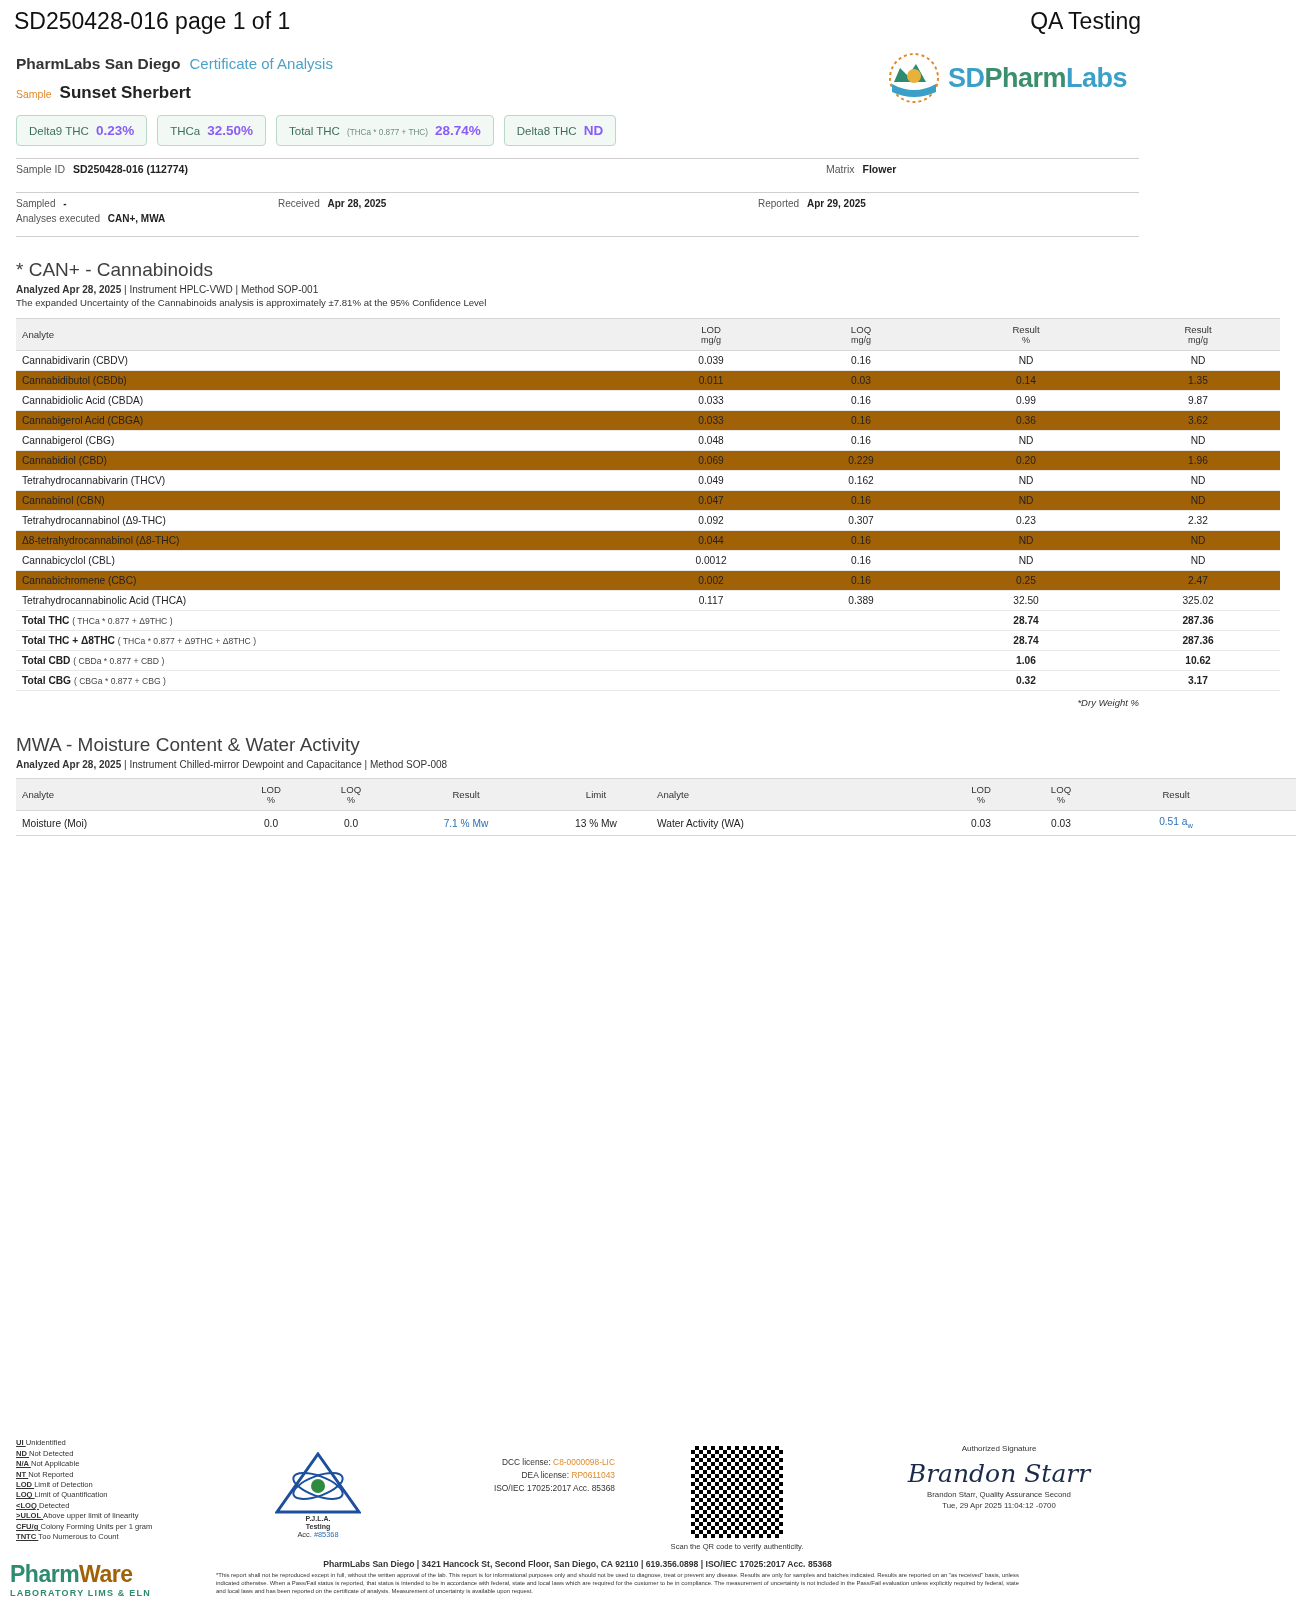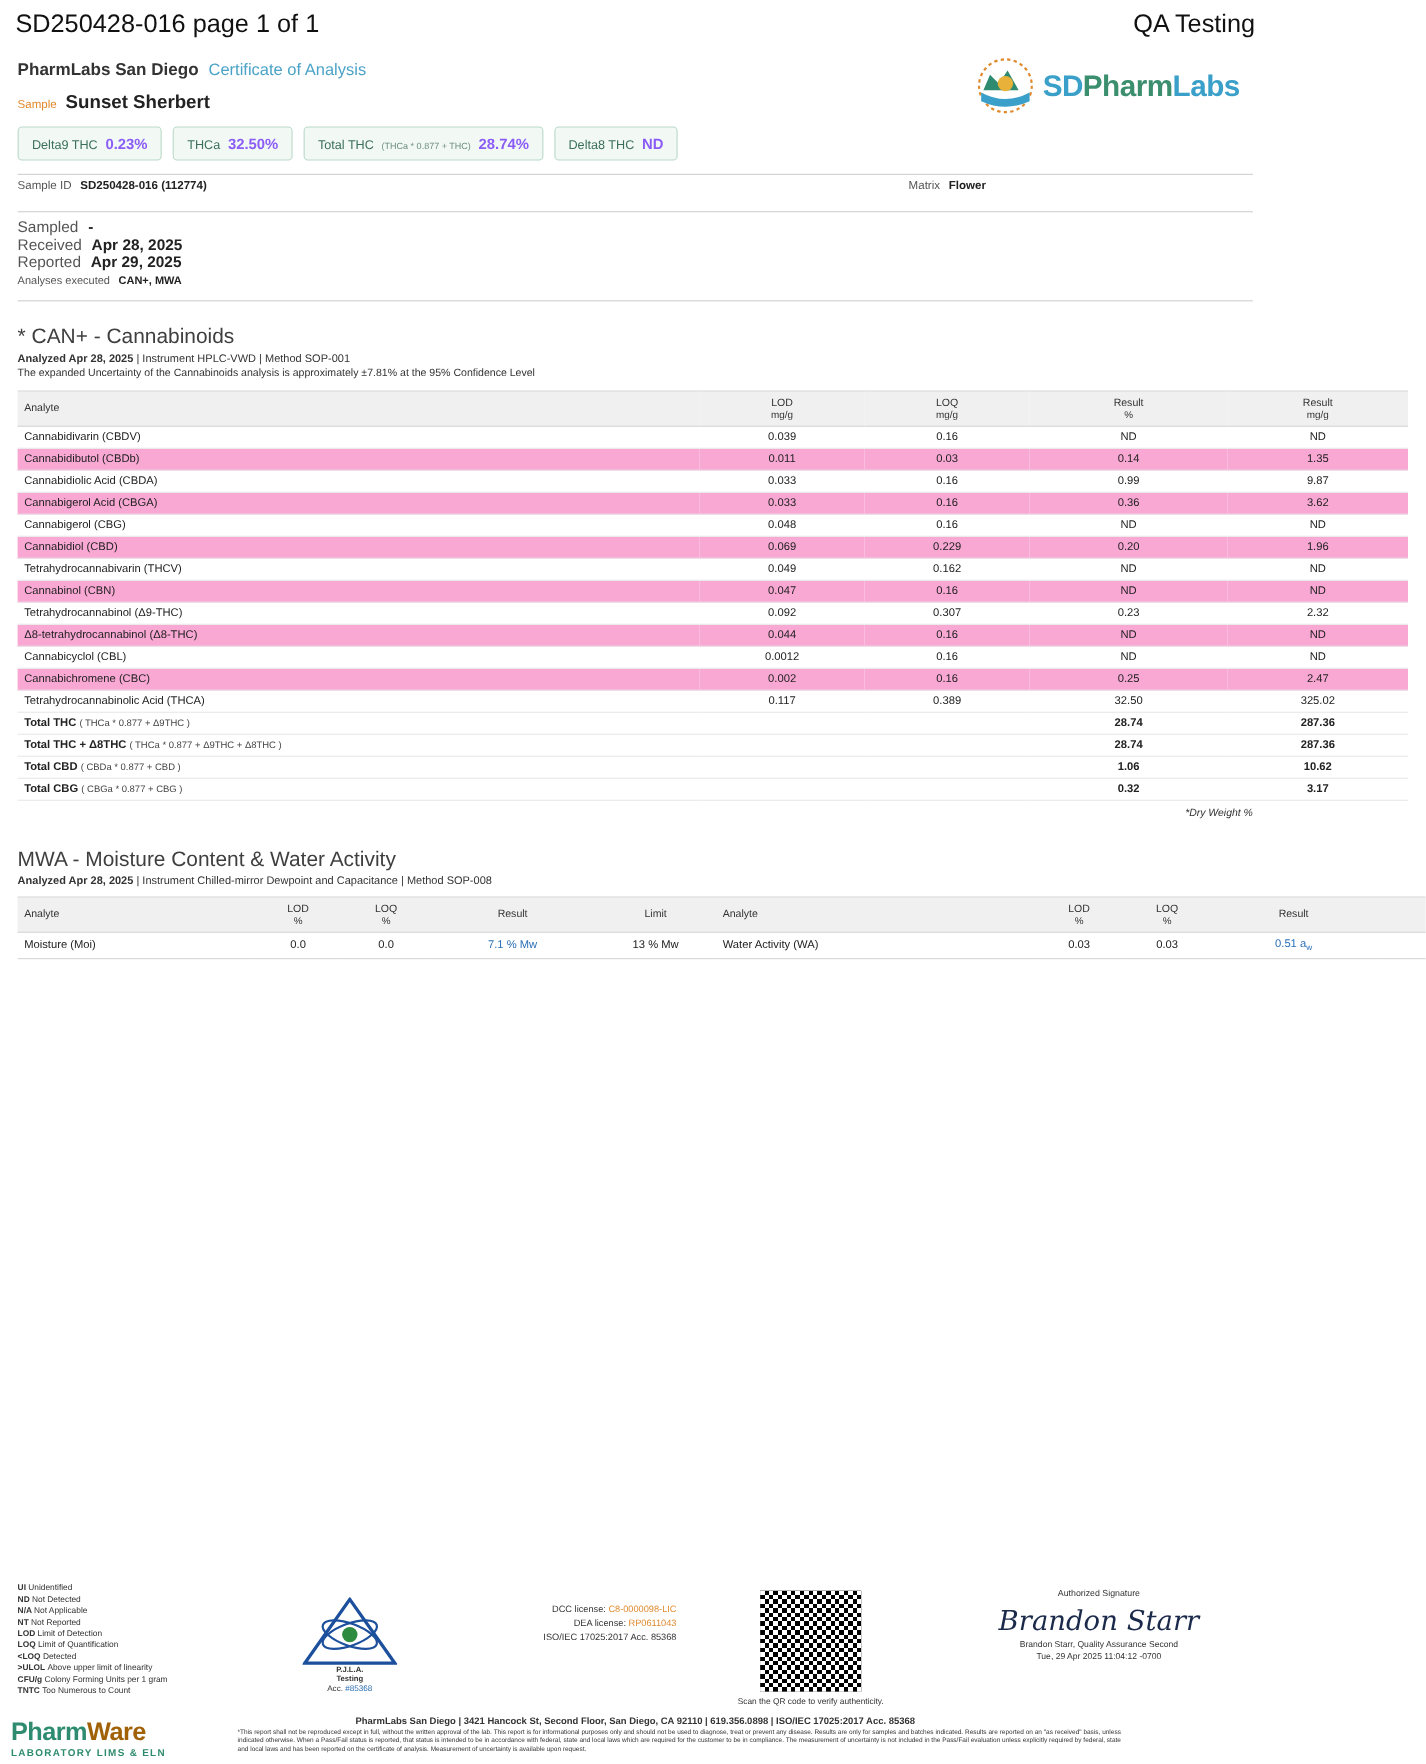--- a/index.html
+++ b/index.html
@@ -113,23 +113,22 @@
   .meta-row .col-b { flex: 1; }
   .meta-k { color: #555; }
   .meta-v { font-weight: bold; color: #222; margin-left: 5px; }
   .meta-sub {
     font-size: 10px;
     color: #444;
     padding-top: 2px;
   }
   .meta-two {
     display: flex;
-    font-size: 14px;
+    font-size: 10px;
     padding: 5px 0 2px 0;
-    flex-direction: column;
   }
   .meta-two .s1 { width: 262px; }
   .meta-two .s2 { width: 480px; }
   .meta-two .s3 { flex: 1; }
 
   
   .section-title {
     font-size: 19px;
     color: #3f3f3f;
     margin-top: 22px;
@@ -167,21 +166,21 @@
   .cann-table thead th.num { text-align: center; }
   .cann-table thead th .unit { display: block; font-size: 9px; }
   .cann-table tbody td {
     font-size: 10.2px;
     padding: 4px 6px;
     border-bottom: 1px solid #e8e8e8;
     color: #222;
   }
   .cann-table tbody td.analyte { text-align: left; }
   .cann-table tbody td.num { text-align: center; }
-  .cann-table tbody tr.alt td { background: #f9a8d4; }
+  .cann-table tbody tr.alt td { background: #a16207; }
   .val-nd { color: #2e9d72; }
   .val-num { color: #2a6fb5; }
   .totals td {
     font-weight: bold;
     font-size: 10.2px;
     color: #222;
   }
   .totals .formula {
     font-weight: normal;
     font-size: 8.6px;
@@ -261,21 +260,21 @@
     align-items: flex-start;
     justify-content: space-between;
     padding-bottom: 6px;
   }
   .legend {
     font-size: 7.6px;
     line-height: 1.38;
     color: #333;
     width: 215px;
   }
-  .legend b { font-weight: bold; }
+  .legend b { font-weight: bold; text-decoration: underline; }
   .pjla {
     width: 120px;
     text-align: center;
     padding-top: 14px;
   }
   .pjla-tri {
     width: 86px; height: 62px;
     margin: 0 auto;
     position: relative;
   }

